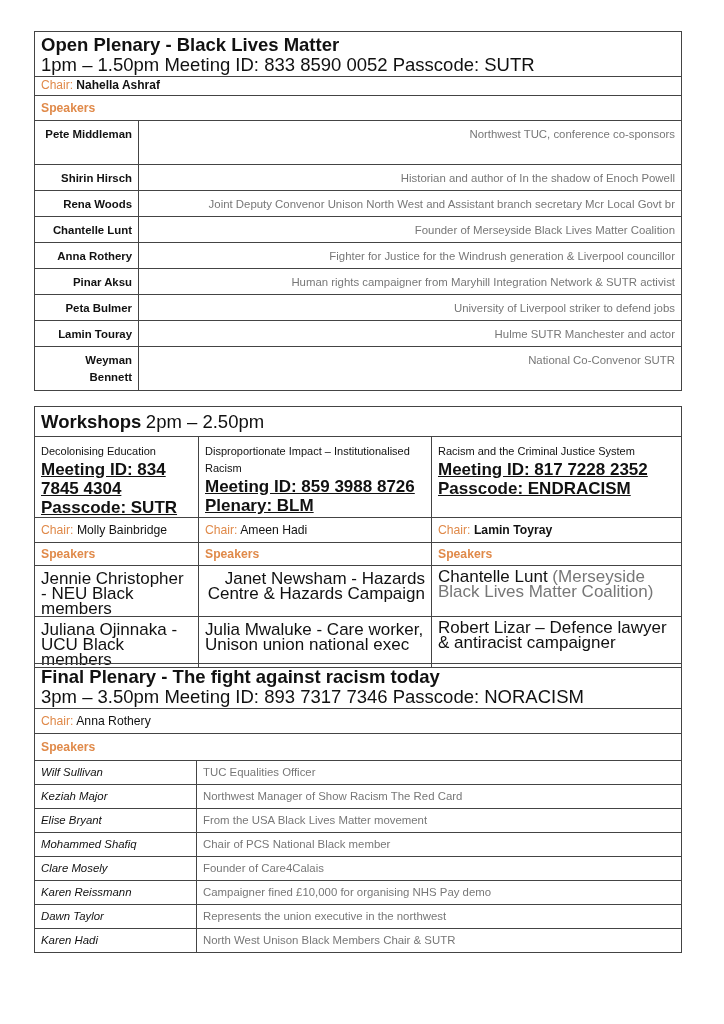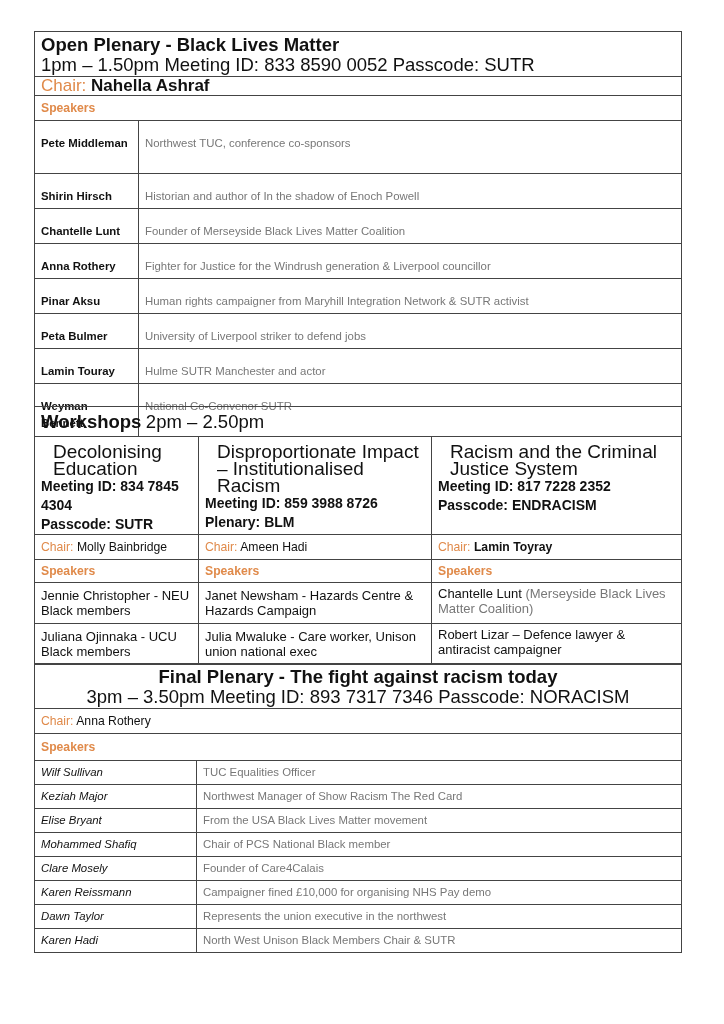--- a/index.html
+++ b/index.html
@@ -11,40 +11,40 @@
     td { border: 1.4px solid #444; vertical-align: top; padding: 0 6px; }
     .orange { color: #e08a4a; }
     .gray { color: #777; }
     .title-cell { padding: 3px 6px 1px 6px; line-height: 20px; }
     .title-bold { font-weight: bold; font-size: 18.5px; }
     .title-reg { font-size: 18.5px; }
 
     
     #t1 { top: 31px; }
     #t1 .hdr { height: 44px; }
-    #t1 .chair { height: 18px; font-size: 17px; line-height: 17px; }
+    #t1 .chair { height: 18px; font-size: 12px; line-height: 17px; }
     #t1 .spk { height: 24px; font-size: 12.2px; line-height: 24px; font-weight: bold; }
     #t1 .name { font-weight: bold; font-size: 11.4px; color: #111; }
     #t1 .desc { font-size: 11.4px; color: #777; }
-    #t1 td.name, #t1 td.desc { padding-top: 14px; line-height: 16.5px; }
+    #t1 td.name, #t1 td.desc { padding-top: 5px; line-height: 16.5px; text-align: right; }
     #t1 .r2 { height: 38px; }
 
     
     #t2 { top: 406px; }
     #t2 .hdr { height: 30px; margin-top: 9px; }
-    #t2 .wtitle { font-size: 19px; line-height: 17px; padding-top: 6px; margin-left: 12px; }
-    #t2 .wmeta { font-size: 14px; font-weight: bold; line-height: 19px; }
+    #t2 .wtitle { font-size: 11px; line-height: 17px; padding-top: 6px; }
+    #t2 .wmeta { font-size: 17px; font-weight: bold; line-height: 19px; text-decoration: underline; }
     #t2 .chair { height: 24px; font-size: 12.2px; line-height: 24px; }
     #t2 .spk { height: 22px; font-size: 12.2px; line-height: 22px; font-weight: bold; }
-    #t2 .srow td { font-size: 13px; line-height: 15px; padding-top: 3px; height: 35px; }
+    #t2 .srow td { font-size: 17px; line-height: 15px; padding-top: 3px; height: 35px; }
     #t2 .headrow td { height: 80px; }
 
     
     #t3 { top: 663px; }
-    #t3 .hdr { height: 44px; text-align: center; }
+    #t3 .hdr { height: 44px; }
     #t3 .chair { height: 24px; font-size: 12.2px; line-height: 24px; }
     #t3 .spk { height: 26px; font-size: 12.2px; line-height: 26px; font-weight: bold; }
     #t3 .row td { height: 23px; font-size: 11.4px; line-height: 23px; }
     #t3 .name { color: #111; font-style: italic; }
     #t3 .desc { color: #777; }
   </style>
 </head>
 <body>
 
 <table id="t1">
@@ -68,20 +68,24 @@
   <tr>
     <td colspan="2" class="spk orange">Speakers</td>
   </tr>
   <tr class="r2">
     <td class="name" style="height:38px">Pete Middleman</td>
     <td class="desc">Northwest TUC, conference co-sponsors</td>
   </tr>
   <tr>
     <td class="name" style="height:20px">Shirin Hirsch</td>
     <td class="desc">Historian and author of In the shadow of Enoch Powell</td>
+  </tr>
+  <tr>
+    <td class="name" style="height:20px">Rena Woods</td>
+    <td class="desc">Joint Deputy Convenor Unison North West and Assistant branch secretary Mcr Local Govt br</td>
   </tr>
   <tr>
     <td class="name" style="height:20px">Chantelle Lunt</td>
     <td class="desc">Founder of Merseyside Black Lives Matter Coalition</td>
   </tr>
   <tr>
     <td class="name" style="height:20px">Anna Rothery</td>
     <td class="desc">Fighter for Justice for the Windrush generation &amp; Liverpool councillor</td>
   </tr>
   <tr>
@@ -149,21 +153,21 @@
   </tr>
   <tr>
     <td class="spk orange">Speakers</td>
     <td class="spk orange">Speakers</td>
     <td class="spk orange">Speakers</td>
   </tr>
   <tr class="srow">
     <td style="padding-top:5px;">
       <span>Jennie Christopher - NEU Black members</span>
     </td>
-    <td style="padding-top:5px;">
+    <td style="padding-top:5px;text-align:right;">
       <span>Janet Newsham - Hazards Centre &amp; Hazards Campaign</span>
     </td>
     <td>
       <span>Chantelle Lunt</span><span class="gray"> (Merseyside Black Lives Matter Coalition)</span>
     </td>
   </tr>
   <tr class="srow">
     <td style="padding-top:5px;">
       <span>Juliana Ojinnaka - UCU Black members</span>
     </td>

